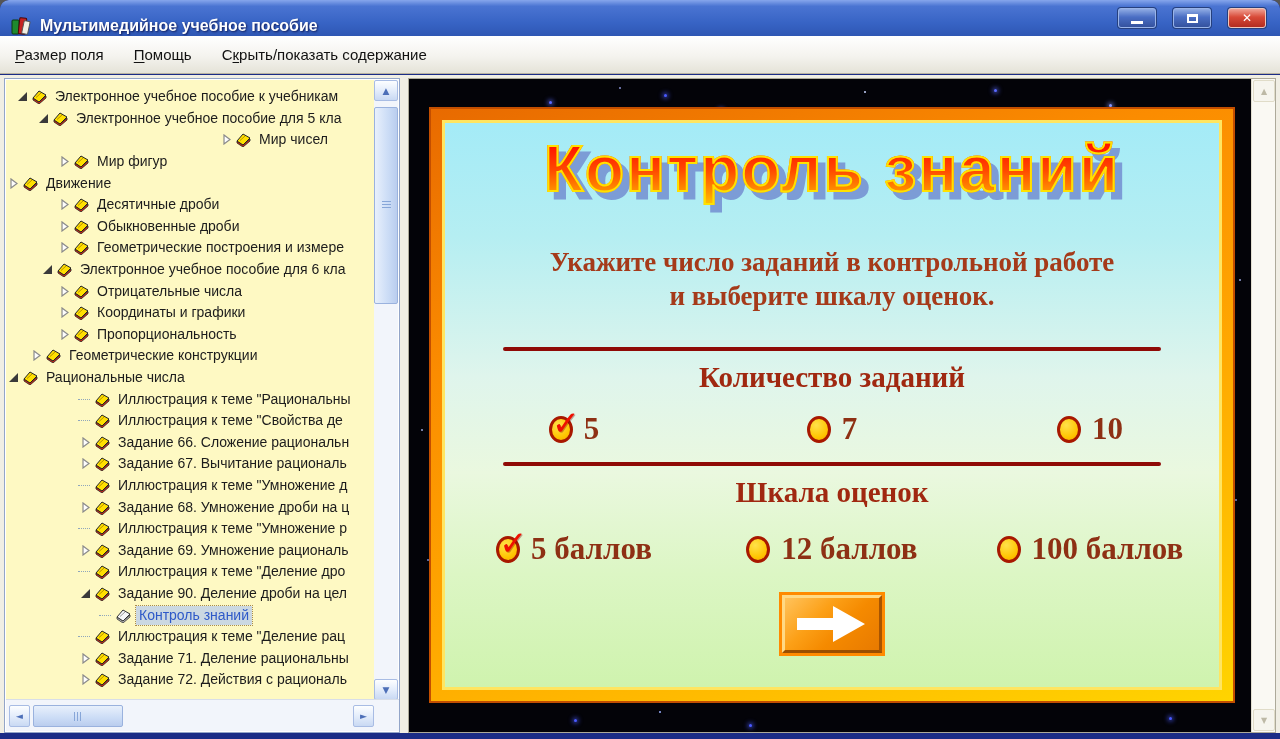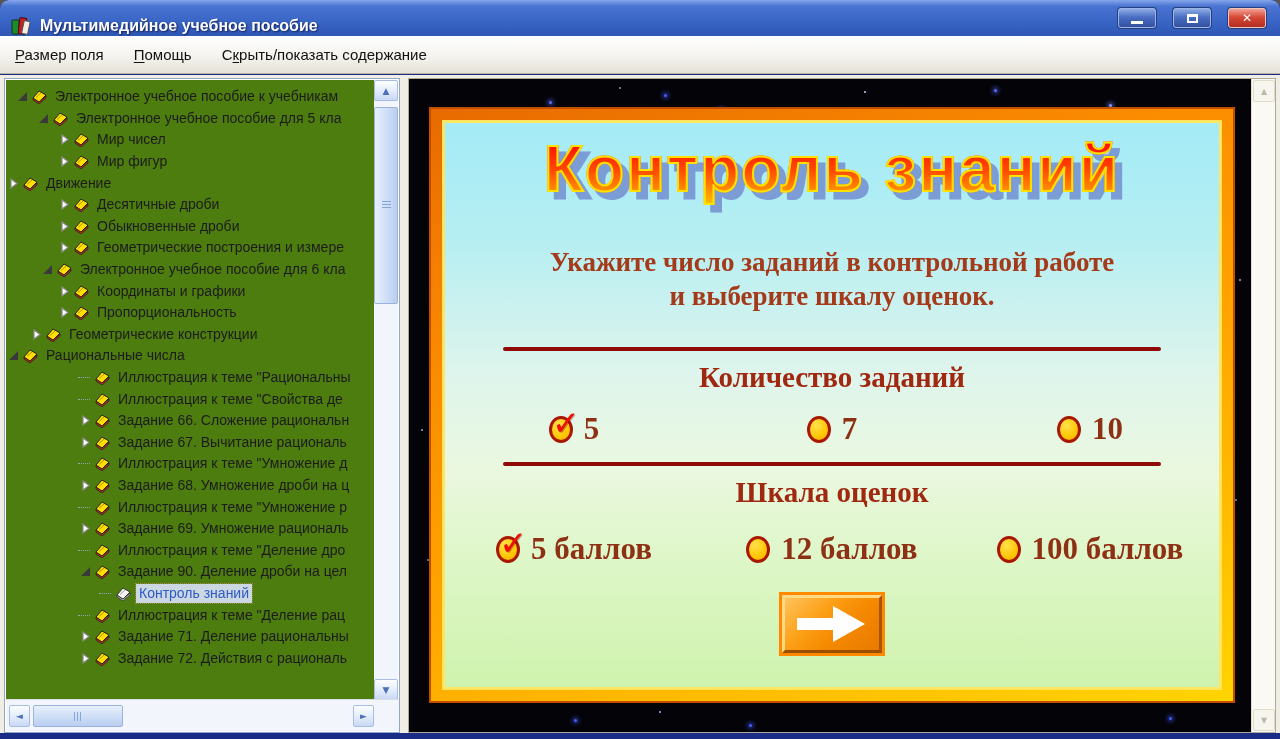--- a/index.html
+++ b/index.html
@@ -26,21 +26,21 @@
     background:linear-gradient(180deg,#FFFFFF 0%,#F4F3EE 55%,#E5E3D8 100%);
     border-bottom:1px solid #B8B2A0;display:flex;align-items:center;padding-left:13px;gap:26px;}
   .menu-item{font-size:15px;color:#111;cursor:default;padding:3px 2px;}
   .menu-item u{text-underline-offset:2px;}
 
   
   .main{position:absolute;left:0;top:75px;width:1280px;height:658px;background:#F0EEE4;}
 
   
   .tree-panel{position:absolute;left:4px;top:3px;width:396px;height:655px;background:#FFFFFF;border:1px solid #93A5C8;}
-  .tree-view{position:absolute;left:1px;top:1px;width:369px;height:620px;background:#4d7c0f;overflow:hidden;}
+  .tree-view{position:absolute;left:1px;top:1px;width:369px;height:620px;background:#fef9c3;overflow:hidden;}
   .tree{position:absolute;left:0;top:6px;width:500px;}
   .trow{display:flex;align-items:center;height:21.6px;white-space:nowrap;cursor:default;}
   .twisty{width:14px;height:14px;flex:0 0 14px;display:inline-flex;align-items:center;justify-content:center;}
   .twisty.stub{border-bottom:1px dotted #8FA6BC;height:1px;width:12px;flex-basis:12px;margin-right:2px;align-self:center;}
   .book{width:17px;height:15px;flex:0 0 17px;margin:0 4px 0 2px;display:inline-flex;}
   .tlabel{font-size:14px;color:#1C1C1C;padding:0 3px;line-height:19px;}
   .tlabel.sel{background:#CBD8E2;color:#2E59C8;outline:1px dotted #A88A50;}
 
   
   .vscroll{position:absolute;right:1px;top:1px;width:24px;height:620px;background:#F2F5FB;}
@@ -162,124 +162,139 @@
               </span>
               <span class="book">
                 <svg width="17" height="15" viewBox="0 0 17 15">
                   <polygon points="2,11 2,9 8,13 15,7 15,9 8,15" fill="#D22A1A" stroke="#222" stroke-width="0.8"></polygon>
                   <polygon points="2,9 8,2 15,6 8,13" fill="#FFDF00" stroke="#222" stroke-width="1"></polygon>
                   <line x1="5" y1="8.5" x2="10" y2="4" stroke="#B89000" stroke-width="1"></line>
                 </svg>
               </span>
               <span class="tlabel">Электронное учебное пособие для 5 кла</span>
             </div>
+            <div class="trow" style="padding-left: 38px; justify-content: center;">
+              <span class="twisty">
+                <svg width="11" height="11" viewBox="0 0 11 11">
+                  <polygon points="3,1 9,5.5 3,10" fill="#FDFDFD" stroke="#8A8A8A" stroke-width="1.2"></polygon>
+                </svg>
+              </span>
+              <span class="book">
+                <svg width="17" height="15" viewBox="0 0 17 15">
+                  <polygon points="2,11 2,9 8,13 15,7 15,9 8,15" fill="#D22A1A" stroke="#222" stroke-width="0.8"></polygon>
+                  <polygon points="2,9 8,2 15,6 8,13" fill="#FFDF00" stroke="#222" stroke-width="1"></polygon>
+                  <line x1="5" y1="8.5" x2="10" y2="4" stroke="#B89000" stroke-width="1"></line>
+                </svg>
+              </span>
+              <span class="tlabel">Мир чисел</span>
+            </div>
             <div class="trow" style="padding-left: 51px;">
               <span class="twisty">
                 <svg width="11" height="11" viewBox="0 0 11 11">
                   <polygon points="3,1 9,5.5 3,10" fill="#FDFDFD" stroke="#8A8A8A" stroke-width="1.2"></polygon>
                 </svg>
               </span>
               <span class="book">
                 <svg width="17" height="15" viewBox="0 0 17 15">
                   <polygon points="2,11 2,9 8,13 15,7 15,9 8,15" fill="#D22A1A" stroke="#222" stroke-width="0.8"></polygon>
                   <polygon points="2,9 8,2 15,6 8,13" fill="#FFDF00" stroke="#222" stroke-width="1"></polygon>
                   <line x1="5" y1="8.5" x2="10" y2="4" stroke="#B89000" stroke-width="1"></line>
                 </svg>
               </span>
-              <span class="tlabel">Мир чисел</span>
+              <span class="tlabel">Мир фигур</span>
+            </div>
+            <div class="trow" style="">
+              <span class="twisty">
+                <svg width="11" height="11" viewBox="0 0 11 11">
+                  <polygon points="3,1 9,5.5 3,10" fill="#FDFDFD" stroke="#8A8A8A" stroke-width="1.2"></polygon>
+                </svg>
+              </span>
+              <span class="book">
+                <svg width="17" height="15" viewBox="0 0 17 15">
+                  <polygon points="2,11 2,9 8,13 15,7 15,9 8,15" fill="#D22A1A" stroke="#222" stroke-width="0.8"></polygon>
+                  <polygon points="2,9 8,2 15,6 8,13" fill="#FFDF00" stroke="#222" stroke-width="1"></polygon>
+                  <line x1="5" y1="8.5" x2="10" y2="4" stroke="#B89000" stroke-width="1"></line>
+                </svg>
+              </span>
+              <span class="tlabel">Движение</span>
             </div>
             <div class="trow" style="padding-left: 51px;">
               <span class="twisty">
                 <svg width="11" height="11" viewBox="0 0 11 11">
                   <polygon points="3,1 9,5.5 3,10" fill="#FDFDFD" stroke="#8A8A8A" stroke-width="1.2"></polygon>
                 </svg>
               </span>
               <span class="book">
                 <svg width="17" height="15" viewBox="0 0 17 15">
                   <polygon points="2,11 2,9 8,13 15,7 15,9 8,15" fill="#D22A1A" stroke="#222" stroke-width="0.8"></polygon>
                   <polygon points="2,9 8,2 15,6 8,13" fill="#FFDF00" stroke="#222" stroke-width="1"></polygon>
                   <line x1="5" y1="8.5" x2="10" y2="4" stroke="#B89000" stroke-width="1"></line>
                 </svg>
               </span>
-              <span class="tlabel">Мир фигур</span>
-            </div>
-            <div class="trow" style="">
-              <span class="twisty">
-                <svg width="11" height="11" viewBox="0 0 11 11">
-                  <polygon points="3,1 9,5.5 3,10" fill="#FDFDFD" stroke="#8A8A8A" stroke-width="1.2"></polygon>
-                </svg>
-              </span>
-              <span class="book">
-                <svg width="17" height="15" viewBox="0 0 17 15">
-                  <polygon points="2,11 2,9 8,13 15,7 15,9 8,15" fill="#D22A1A" stroke="#222" stroke-width="0.8"></polygon>
-                  <polygon points="2,9 8,2 15,6 8,13" fill="#FFDF00" stroke="#222" stroke-width="1"></polygon>
-                  <line x1="5" y1="8.5" x2="10" y2="4" stroke="#B89000" stroke-width="1"></line>
-                </svg>
-              </span>
-              <span class="tlabel">Движение</span>
+              <span class="tlabel">Десятичные дроби</span>
             </div>
             <div class="trow" style="padding-left: 51px;">
               <span class="twisty">
                 <svg width="11" height="11" viewBox="0 0 11 11">
                   <polygon points="3,1 9,5.5 3,10" fill="#FDFDFD" stroke="#8A8A8A" stroke-width="1.2"></polygon>
                 </svg>
               </span>
               <span class="book">
                 <svg width="17" height="15" viewBox="0 0 17 15">
                   <polygon points="2,11 2,9 8,13 15,7 15,9 8,15" fill="#D22A1A" stroke="#222" stroke-width="0.8"></polygon>
                   <polygon points="2,9 8,2 15,6 8,13" fill="#FFDF00" stroke="#222" stroke-width="1"></polygon>
                   <line x1="5" y1="8.5" x2="10" y2="4" stroke="#B89000" stroke-width="1"></line>
                 </svg>
               </span>
-              <span class="tlabel">Десятичные дроби</span>
+              <span class="tlabel">Обыкновенные дроби</span>
             </div>
             <div class="trow" style="padding-left: 51px;">
               <span class="twisty">
                 <svg width="11" height="11" viewBox="0 0 11 11">
                   <polygon points="3,1 9,5.5 3,10" fill="#FDFDFD" stroke="#8A8A8A" stroke-width="1.2"></polygon>
                 </svg>
               </span>
               <span class="book">
                 <svg width="17" height="15" viewBox="0 0 17 15">
                   <polygon points="2,11 2,9 8,13 15,7 15,9 8,15" fill="#D22A1A" stroke="#222" stroke-width="0.8"></polygon>
                   <polygon points="2,9 8,2 15,6 8,13" fill="#FFDF00" stroke="#222" stroke-width="1"></polygon>
                   <line x1="5" y1="8.5" x2="10" y2="4" stroke="#B89000" stroke-width="1"></line>
                 </svg>
               </span>
-              <span class="tlabel">Обыкновенные дроби</span>
+              <span class="tlabel">Геометрические построения и измере</span>
+            </div>
+            <div class="trow" style="padding-left: 34px;">
+              <span class="twisty">
+                <svg width="11" height="11" viewBox="0 0 11 11">
+                  <polygon points="10,1 10,10 1,10" fill="#3A3A3A"></polygon>
+                </svg>
+              </span>
+              <span class="book">
+                <svg width="17" height="15" viewBox="0 0 17 15">
+                  <polygon points="2,11 2,9 8,13 15,7 15,9 8,15" fill="#D22A1A" stroke="#222" stroke-width="0.8"></polygon>
+                  <polygon points="2,9 8,2 15,6 8,13" fill="#FFDF00" stroke="#222" stroke-width="1"></polygon>
+                  <line x1="5" y1="8.5" x2="10" y2="4" stroke="#B89000" stroke-width="1"></line>
+                </svg>
+              </span>
+              <span class="tlabel">Электронное учебное пособие для 6 кла</span>
             </div>
             <div class="trow" style="padding-left: 51px;">
               <span class="twisty">
                 <svg width="11" height="11" viewBox="0 0 11 11">
                   <polygon points="3,1 9,5.5 3,10" fill="#FDFDFD" stroke="#8A8A8A" stroke-width="1.2"></polygon>
                 </svg>
               </span>
               <span class="book">
                 <svg width="17" height="15" viewBox="0 0 17 15">
                   <polygon points="2,11 2,9 8,13 15,7 15,9 8,15" fill="#D22A1A" stroke="#222" stroke-width="0.8"></polygon>
                   <polygon points="2,9 8,2 15,6 8,13" fill="#FFDF00" stroke="#222" stroke-width="1"></polygon>
                   <line x1="5" y1="8.5" x2="10" y2="4" stroke="#B89000" stroke-width="1"></line>
                 </svg>
               </span>
-              <span class="tlabel">Геометрические построения и измере</span>
-            </div>
-            <div class="trow" style="padding-left: 34px;">
-              <span class="twisty">
-                <svg width="11" height="11" viewBox="0 0 11 11">
-                  <polygon points="10,1 10,10 1,10" fill="#3A3A3A"></polygon>
-                </svg>
-              </span>
-              <span class="book">
-                <svg width="17" height="15" viewBox="0 0 17 15">
-                  <polygon points="2,11 2,9 8,13 15,7 15,9 8,15" fill="#D22A1A" stroke="#222" stroke-width="0.8"></polygon>
-                  <polygon points="2,9 8,2 15,6 8,13" fill="#FFDF00" stroke="#222" stroke-width="1"></polygon>
-                  <line x1="5" y1="8.5" x2="10" y2="4" stroke="#B89000" stroke-width="1"></line>
-                </svg>
-              </span>
-              <span class="tlabel">Электронное учебное пособие для 6 кла</span>
+              <span class="tlabel">Отрицательные числа</span>
             </div>
             <div class="trow" style="padding-left: 51px;">
               <span class="twisty">
                 <svg width="11" height="11" viewBox="0 0 11 11">
                   <polygon points="3,1 9,5.5 3,10" fill="#FDFDFD" stroke="#8A8A8A" stroke-width="1.2"></polygon>
                 </svg>
               </span>
               <span class="book">
                 <svg width="17" height="15" viewBox="0 0 17 15">
                   <polygon points="2,11 2,9 8,13 15,7 15,9 8,15" fill="#D22A1A" stroke="#222" stroke-width="0.8"></polygon>

